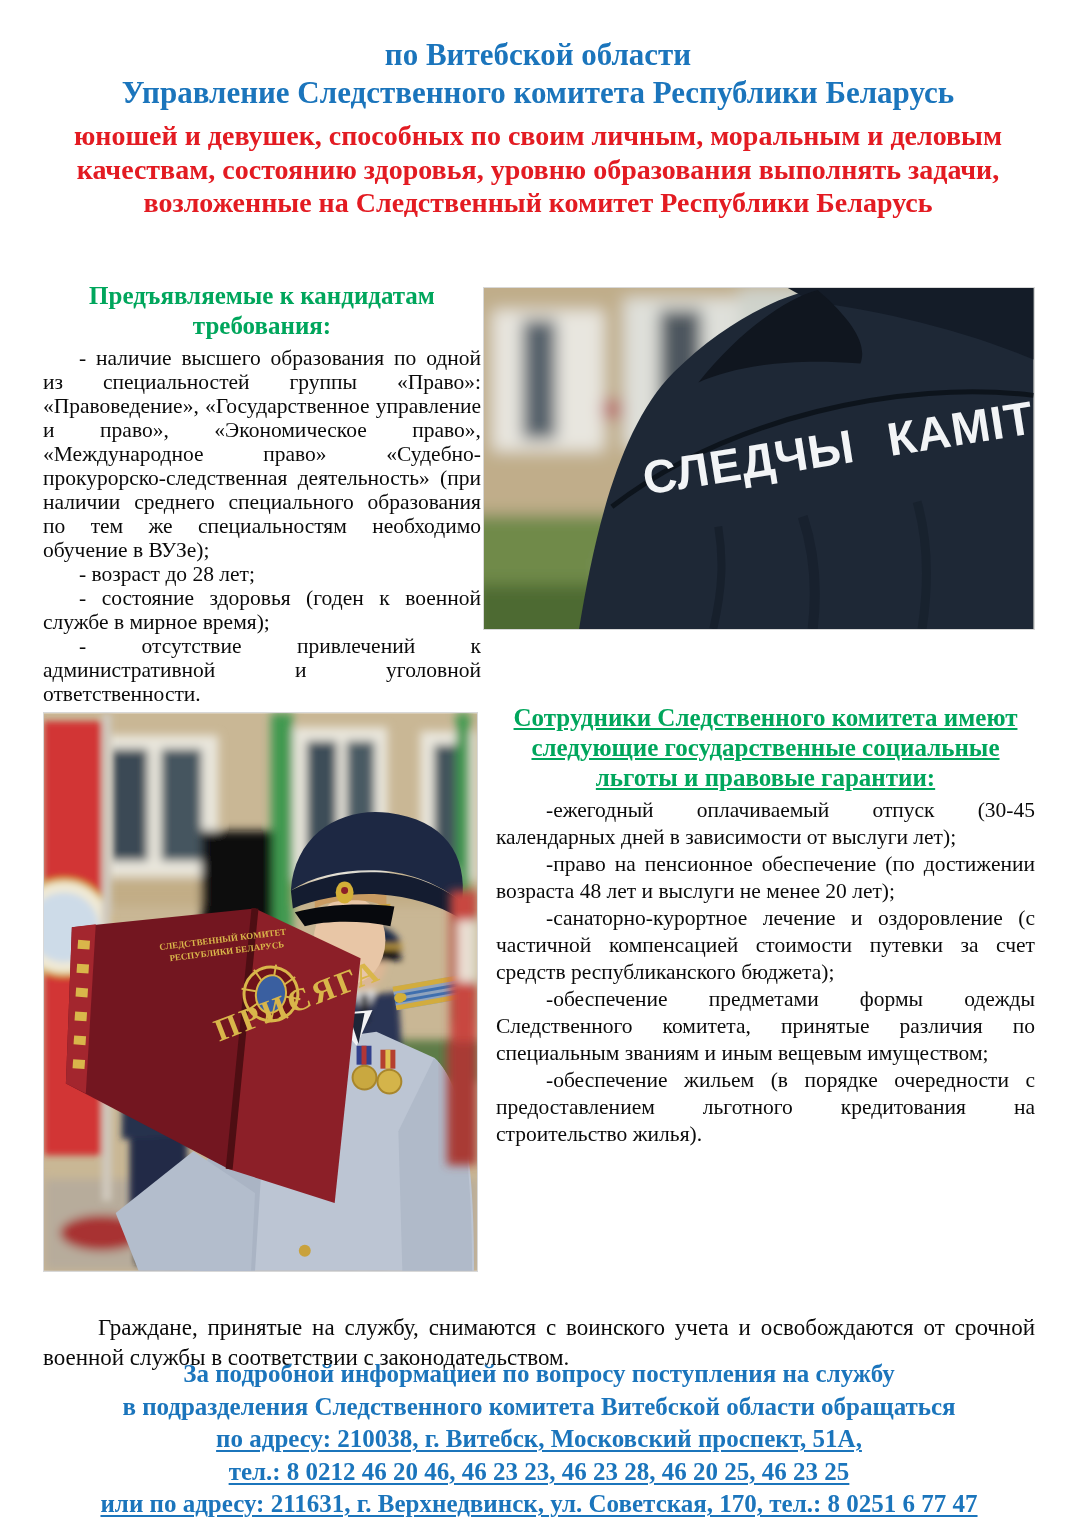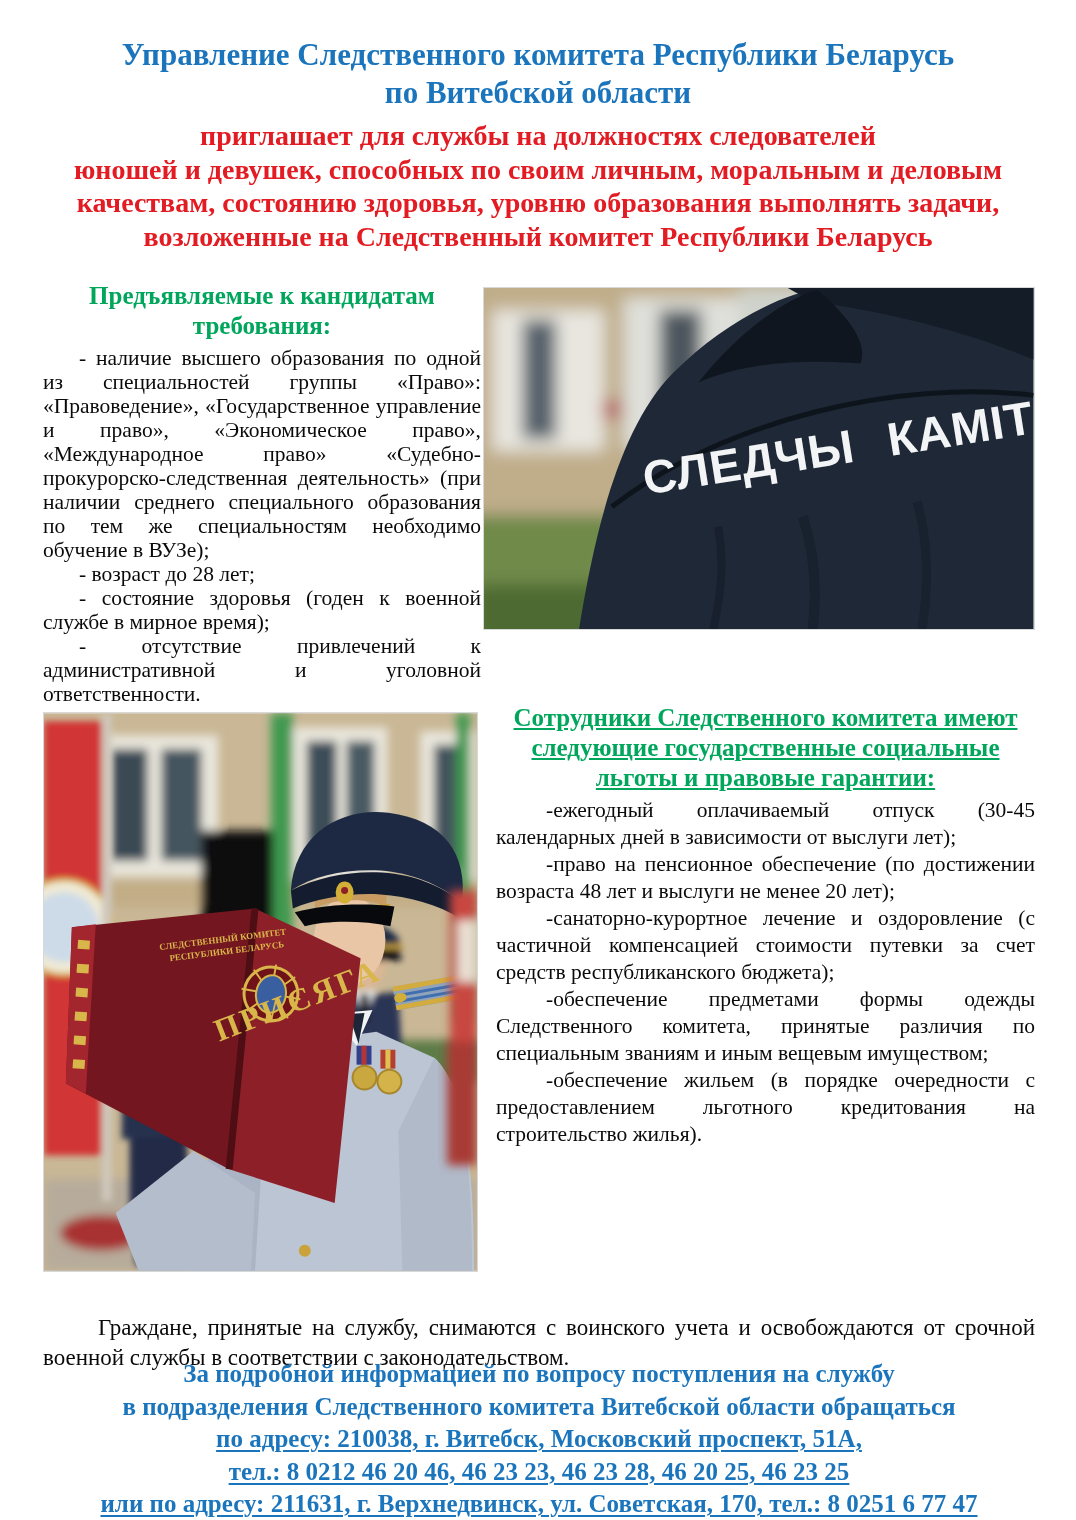--- a/index.html
+++ b/index.html
@@ -36,24 +36,23 @@
 
   .contact{position:absolute;left:43px;top:1358px;width:992px;text-align:center;color:var(--blue,#1b75bc);font-weight:bold;font-size:25px;line-height:32.5px;}
   .contact .u{text-decoration:underline;text-decoration-thickness:2px;text-underline-offset:3px;}
 </style>
 </head>
 <body>
 
 <div class="page">
 
   <div class="header">
+    <div class="title-line">по Витебской области</div>
     <div class="title-line">Управление Следственного комитета Республики Беларусь</div>
-    <div class="title-line">по Витебской области</div>
     <div class="invite-block">
-      <div class="invite-line">приглашает для службы на должностях следователей</div>
       <div class="invite-line">юношей и девушек, способных по своим личным, моральным и деловым</div>
       <div class="invite-line">качествам, состоянию здоровья, уровню образования выполнять задачи,</div>
       <div class="invite-line">возложенные на Следственный комитет Республики Беларусь</div>
     </div>
   </div>
 
   <div class="req">
     <div class="req-heading">
       <div>Предъявляемые к кандидатам</div>
       <div>требования:</div>

